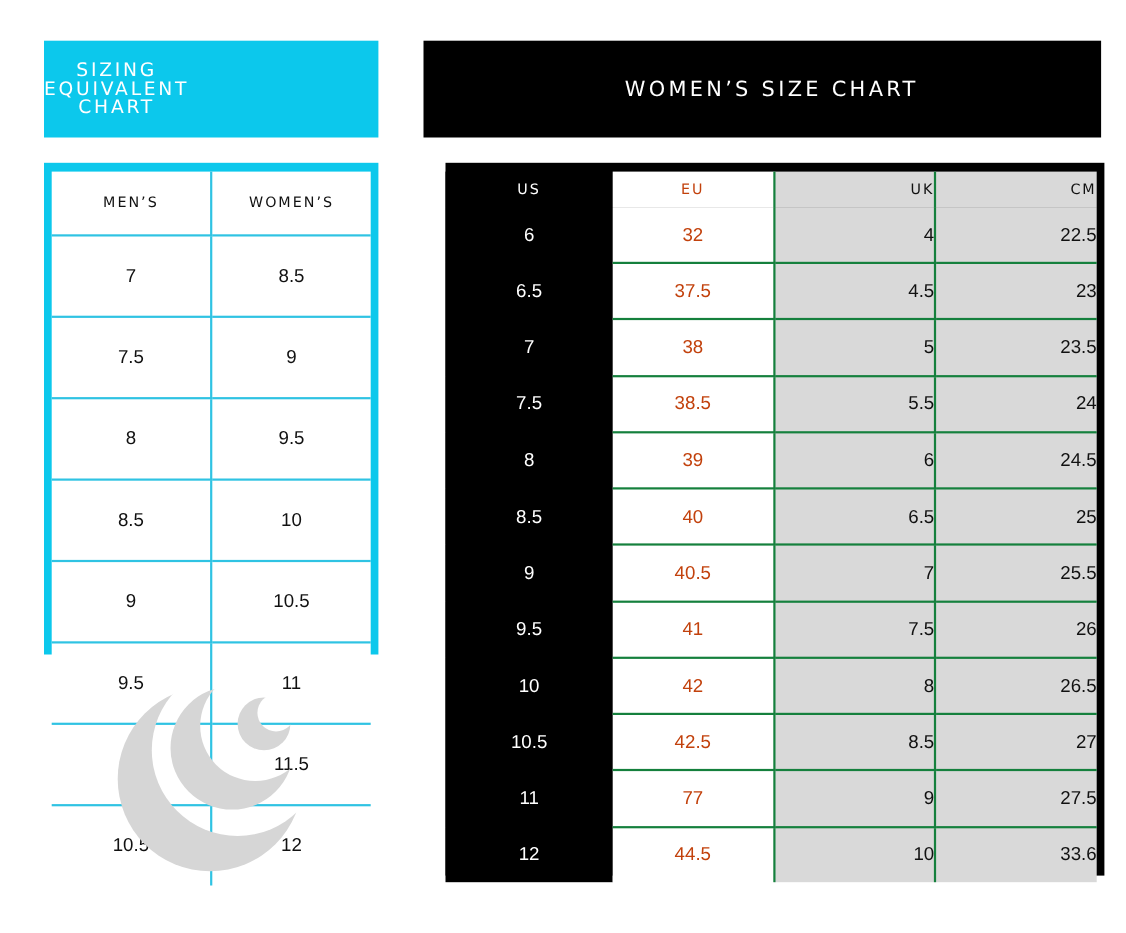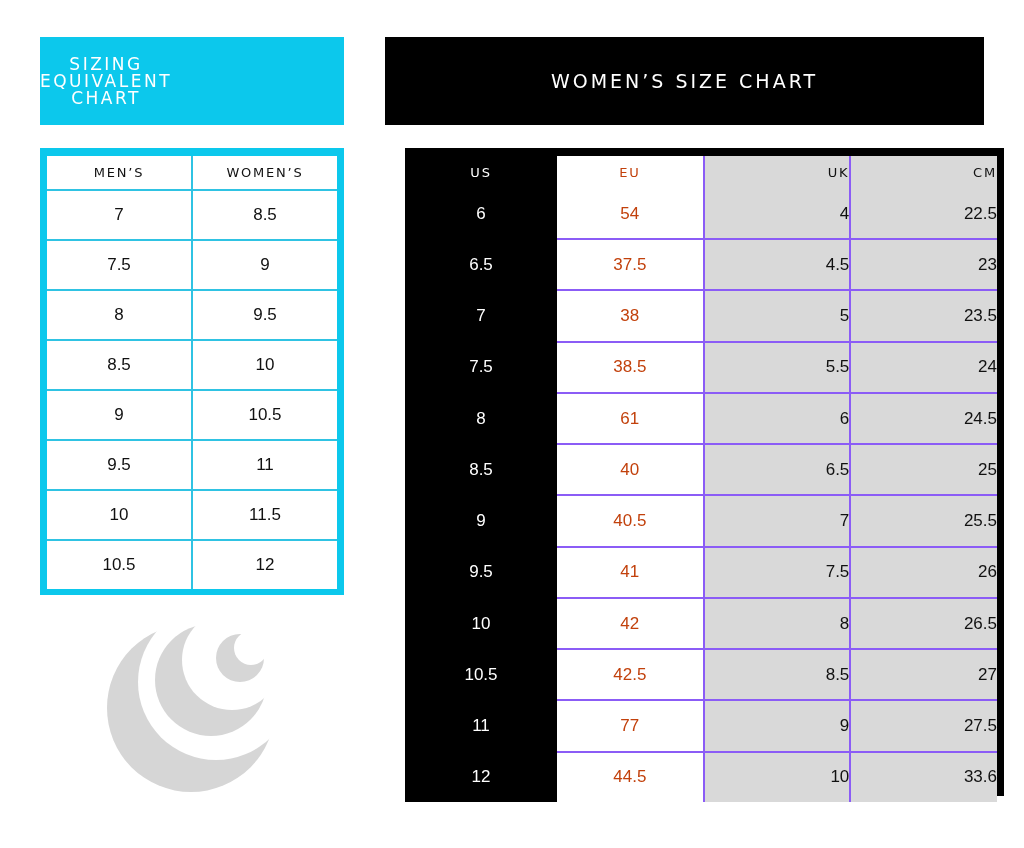--- a/index.html
+++ b/index.html
@@ -19,38 +19,38 @@
   }
   .eq-frame {
     position: absolute; left: 40px; top: 148px; width: 304px; height: 447px;
     background: #0cc8ec;
   }
   .eq-table {
     position: absolute; left: 7px; top: 8px; width: 290px; height: 432px;
     background: #ffffff; border-collapse: collapse; table-layout: fixed;
   }
   .eq-table td, .eq-table th {
-    border: 2px solid #2fc3e3; text-align: center; padding: 0;
+    border: 2px solid #2fc3e3; text-align: center; padding: 12px;
     color: #111; font-weight: normal;
   }
   .eq-table tr:first-child td, .eq-table tr:first-child th { border-top: none; }
   .eq-table tr:last-child td { border-bottom: none; }
   .eq-table td:first-child, .eq-table th:first-child { border-left: none; }
   .eq-table td:last-child, .eq-table th:last-child { border-right: none; }
   .eq-table th {
     height: 33px; font-family: "DejaVu Sans", sans-serif; font-size: 13px;
     letter-spacing: 1.8px; text-transform: uppercase;
   }
   .eq-table td { height: 48px; font-size: 17px; }
 
   
   .wc-title {
     position: absolute; left: 385px; top: 37px; width: 599px; height: 88px;
     background: #000000; color: #ffffff;
-    display: flex; align-items: center; justify-content: center;
+    display: flex; align-items: center; justify-content: center; padding-left: 17px;
   }
   .wc-title .t {
     font-family: "DejaVu Sans", sans-serif; font-size: 19px; letter-spacing: 3px;
     text-transform: uppercase;
   }
   .wc-panel {
     position: absolute; left: 405px; top: 148px; width: 599px; height: 648px;
     background: #000000;
   }
   .wc-table {
@@ -61,21 +61,21 @@
     text-align: center; padding: 0; font-weight: normal;
   }
   .wc-table th {
     height: 33px; font-family: "DejaVu Sans", sans-serif; font-size: 13px;
     letter-spacing: 1.8px; text-transform: uppercase;
   }
   .wc-table td { height: 48px; font-size: 17px; }
   .wc-table .us { width: 152px; background: #000; color: #fff; border: none; }
   .wc-table .eu { background: #ffffff; color: #c2410c; }
   .wc-table .uk, .wc-table .cm { background: #d9d9d9; color: #111; text-align: right; }
-  .wc-table .eu, .wc-table .uk, .wc-table .cm { border: 2px solid #8b5cf6; }
+  .wc-table .eu, .wc-table .uk, .wc-table .cm { border: 2px solid #15803d; }
   .wc-table tr:first-child .eu, .wc-table tr:first-child .uk, .wc-table tr:first-child .cm { border-top: none; }
   .wc-table tr:last-child .eu, .wc-table tr:last-child .uk, .wc-table tr:last-child .cm { border-bottom: none; }
   .wc-table .eu { border-left: none; }
   .wc-table .cm { border-right: none; }
 
   
   .logo { position: absolute; left: 100px; top: 615px; width: 185px; height: 185px; }
 </style>
 </head>
 <body>
@@ -141,21 +141,21 @@
       <tr>
         <th class="us">US</th>
         <th class="eu">EU</th>
         <th class="uk">UK</th>
         <th class="cm">CM</th>
       </tr>
     </thead>
     <tbody id="wc-body">
         <tr>
           <td class="us">6</td>
-          <td class="eu">54</td>
+          <td class="eu">32</td>
           <td class="uk">4</td>
           <td class="cm">22.5</td>
         </tr>
         <tr>
           <td class="us">6.5</td>
           <td class="eu">37.5</td>
           <td class="uk">4.5</td>
           <td class="cm">23</td>
         </tr>
         <tr>
@@ -165,21 +165,21 @@
           <td class="cm">23.5</td>
         </tr>
         <tr>
           <td class="us">7.5</td>
           <td class="eu">38.5</td>
           <td class="uk">5.5</td>
           <td class="cm">24</td>
         </tr>
         <tr>
           <td class="us">8</td>
-          <td class="eu">61</td>
+          <td class="eu">39</td>
           <td class="uk">6</td>
           <td class="cm">24.5</td>
         </tr>
         <tr>
           <td class="us">8.5</td>
           <td class="eu">40</td>
           <td class="uk">6.5</td>
           <td class="cm">25</td>
         </tr>
         <tr>

